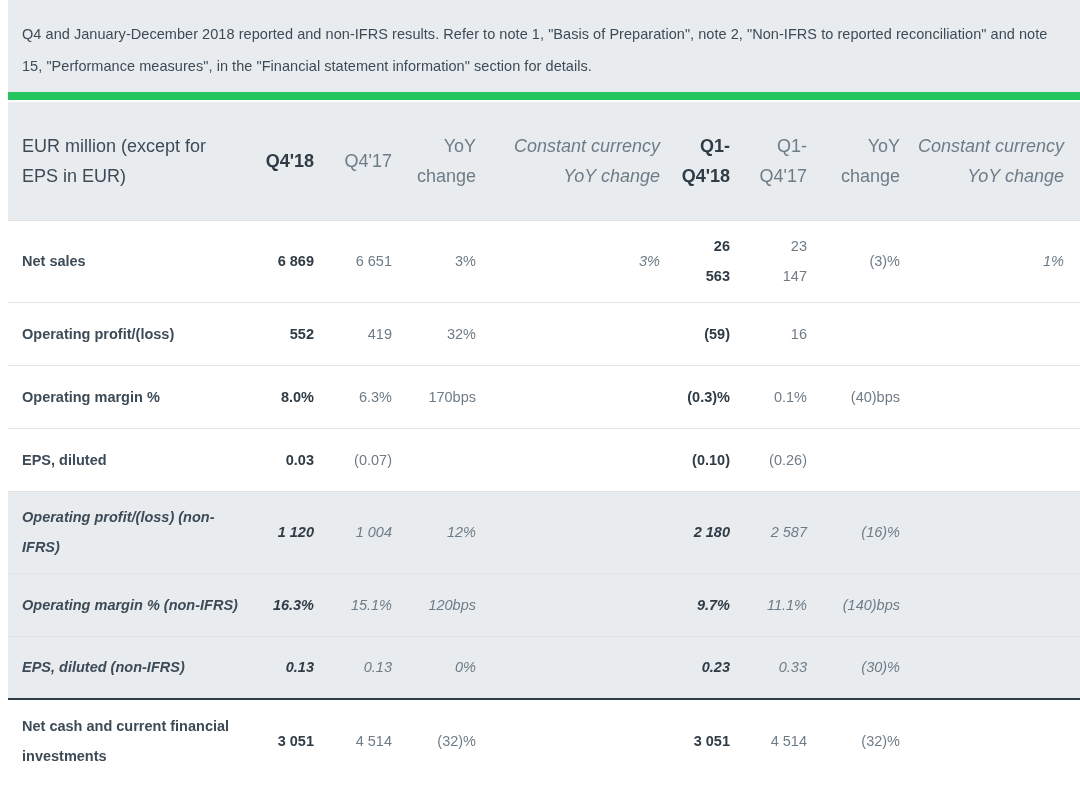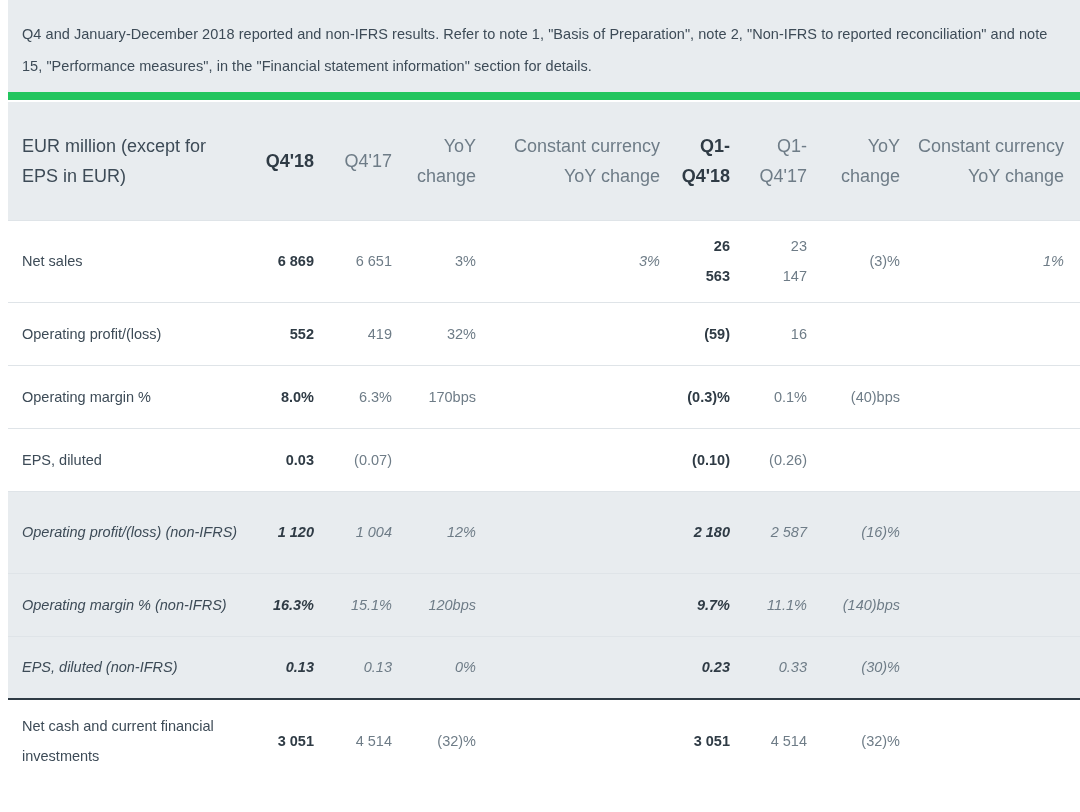--- a/index.html
+++ b/index.html
@@ -83,39 +83,41 @@
   .hrow td.h-label {
     text-align: left;
     padding: 0 10px 0 14px;
     color: #3d4b57;
   }
   .hrow td.h-strong {
     color: #2f3b45;
     font-weight: bold;
   }
   .hrow td.h-ital {
+    font-style: italic;
   }
 
   .thick-sep td {
     border-top: 2px solid #2f3b45;
   }
 
   
   .drow td {
     font-size: 14.5px;
     line-height: 30px;
     padding: 0 16px 0 0;
     text-align: right;
     color: #6e7c87;
     border-top: 1px solid #dfe4e8;
   }
   .drow td.d-label {
     text-align: left;
     padding: 0 10px 0 14px;
     color: #3d4b57;
+    font-weight: bold;
   }
   .drow td.d-strong {
     color: #2f3b45;
     font-weight: bold;
   }
   .drow td.d-ital {
     font-style: italic;
   }
 
   .drow.tall td { height: 82px; }

